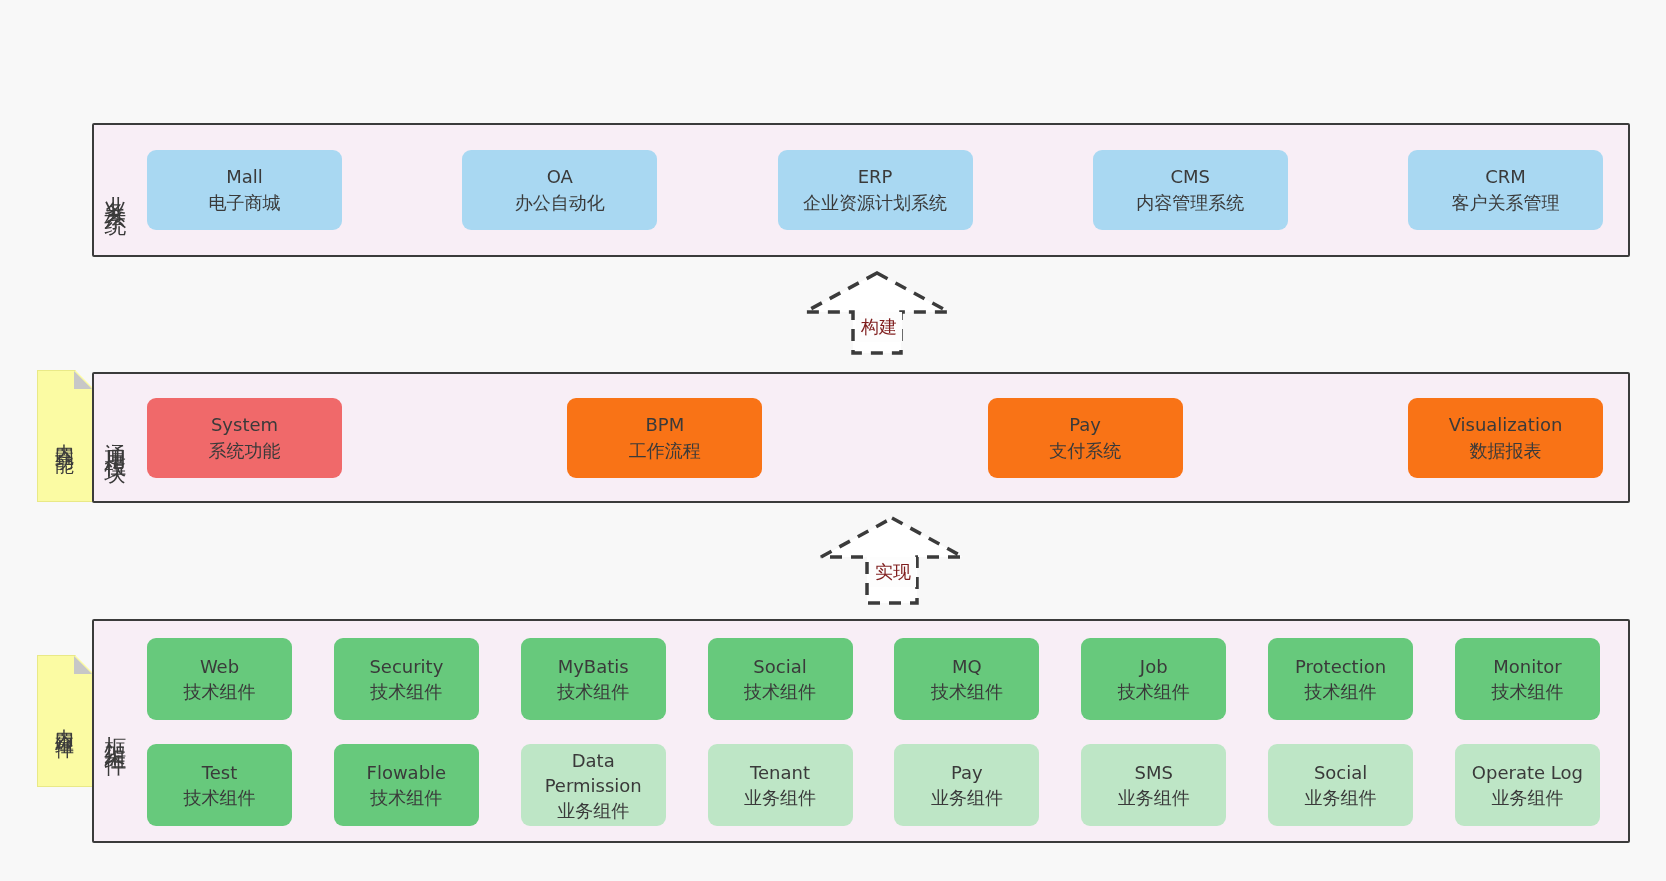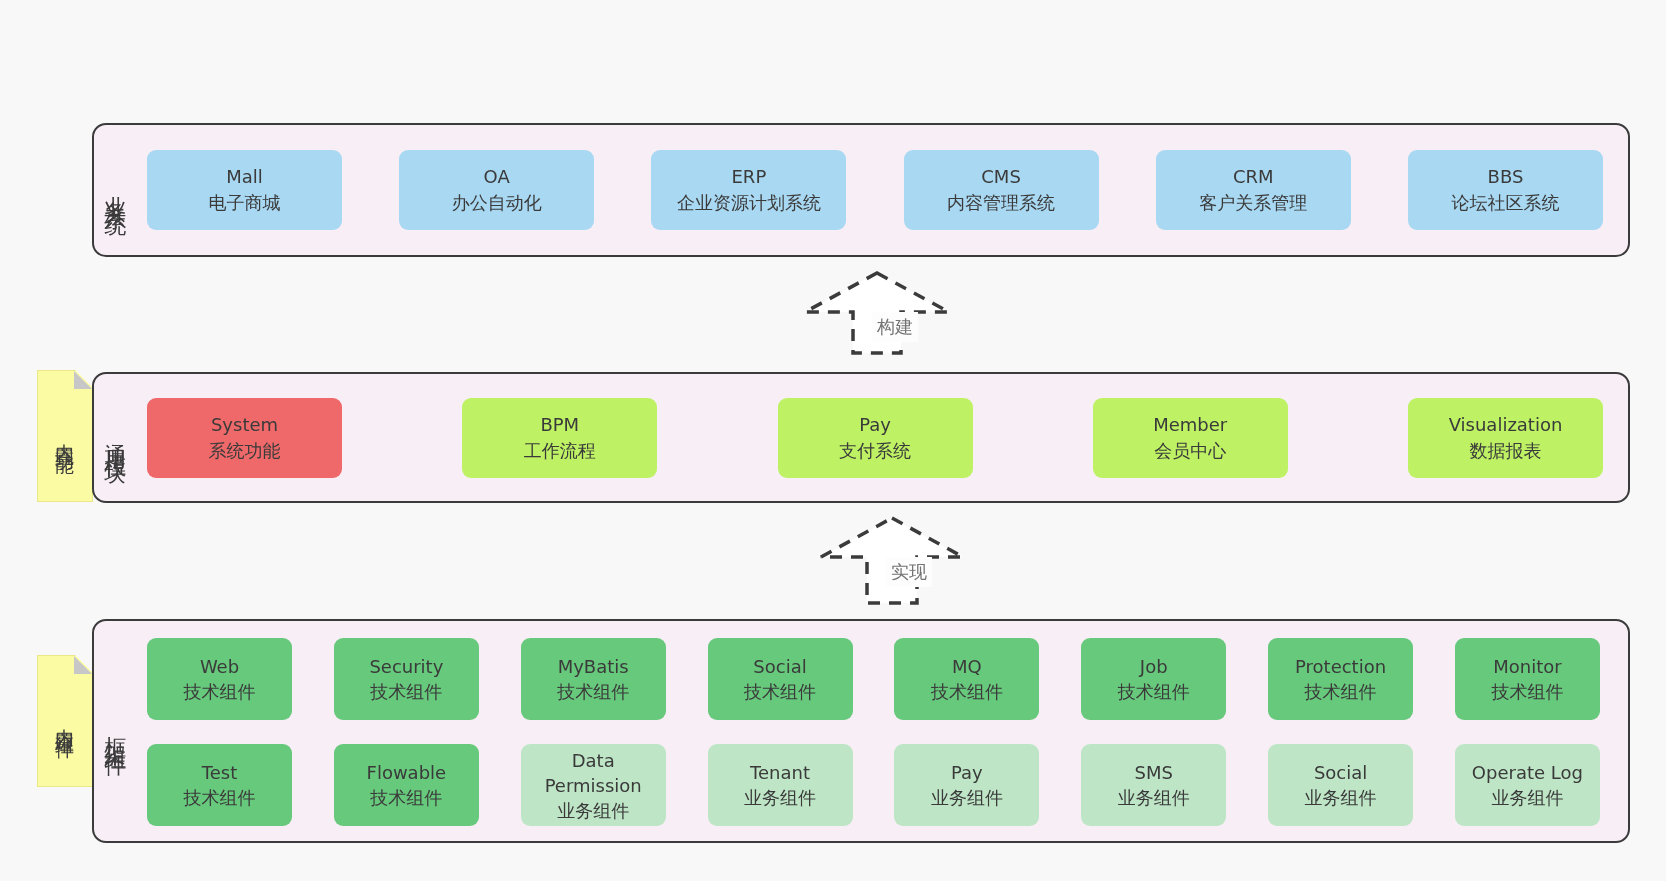--- a/index.html
+++ b/index.html
@@ -1,21 +1,21 @@
 <!DOCTYPE html>
 <html><head>
 <meta charset="utf-8">
 <title>diagram</title>
 <style>
   html,body { margin:0; padding:0; background:#f8f8f8; font-family:"DejaVu Sans","Liberation Sans",sans-serif; }
   .stage { position:relative; width:1666px; height:881px; background:#f8f8f8; overflow:hidden; color:#3a3a3a; }
 
   
   .container { position:absolute; left:92px; width:1538px; box-sizing:border-box;
-               background:#f8eef6; border:2px solid #3b3b3b; border-radius:14px; }
+               background:#f8eef6; border:2px solid #3b3b3b; border-radius:2px; }
   #layer-business   { top:123px; height:134px; }
   #layer-modules    { top:372px; height:131px; }
   #layer-components { top:619px; height:224px; }
 
   .vlabel { position:absolute; left:9px; top:50%; transform:translateY(-50%);
             writing-mode:vertical-rl; text-orientation:upright;
             font-size:22px; letter-spacing:6px; line-height:1.15; color:#3a3a3a; white-space:nowrap; }
 
   
   .row { position:absolute; left:53px; right:25px; display:flex; justify-content:space-between; }
@@ -24,21 +24,21 @@
   .box { border-radius:9px; display:flex; flex-direction:column; align-items:center;
          justify-content:center; text-align:center; font-size:18px; line-height:26px; color:#3a3a3a; }
   .row .box { width:195px; height:80px; }
 
   .grid { position:absolute; left:53px; right:28px; top:17px; display:flex; flex-direction:column; gap:24px; }
   .grow { display:flex; justify-content:space-between; }
   .grow .box { width:145px; height:82px; line-height:25px; padding:0 5px; box-sizing:border-box; }
 
   .blue  { background:#a9d8f2; }
   .red   { background:#f0696a; }
-  .pink  { background:#bef264; }
+  .pink  { background:#f97316; }
   .green { background:#67c97c; }
   .green-light { background:#bee6c6; }
   .t, .s { display:block; }
 
   
   .sticky { position:absolute; left:37px; width:56px; height:132px; background:#fbfba3;
             border:1px solid #e9e987; box-sizing:border-box;
             clip-path:polygon(0 0, calc(100% - 18px) 0, 100% 18px, 100% 100%, 0 100%); }
   #sticky-features   { top:370px; }
   #sticky-components { top:655px; }
@@ -46,21 +46,21 @@
   .sticky-text { position:absolute; left:50%; top:50%; transform:translate(-50%,-50%);
                  writing-mode:vertical-rl; text-orientation:upright;
                  font-size:19px; letter-spacing:4px; line-height:1; color:#3a3a3a; white-space:nowrap; }
 
   
   .arrow-svg { position:absolute; overflow:visible; }
   #arrow-build     { left:797px; top:270px; }
   #arrow-implement { left:812px; top:515px; }
   .arrow-path { fill:#ffffff; stroke:#3b3b3b; stroke-width:3.5; stroke-dasharray:12 9; stroke-linejoin:miter; }
   .arrow-label { position:absolute; transform:translateX(-50%); background:#fdfdfd;
-                 font-size:18px; padding:3px 5px; color:#737373; white-space:nowrap;margin-left:16px; }
+                 font-size:18px; padding:3px 5px; color:#7f1d1d; white-space:nowrap; }
   #label-build     { left:879px; top:312px; }
   #label-implement { left:893px; top:557px; }
 </style>
 </head>
 <body>
 
 <div class="stage">
 
   <div class="sticky" id="sticky-features">
     <svg class="fold" width="18" height="18" viewBox="0 0 18 18">
@@ -90,24 +90,20 @@
         <span class="t">ERP</span>
         <span class="s">企业资源计划系统</span>
       </div>
       <div class="box blue">
         <span class="t">CMS</span>
         <span class="s">内容管理系统</span>
       </div>
       <div class="box blue">
         <span class="t">CRM</span>
         <span class="s">客户关系管理</span>
-      </div>
-      <div class="box blue">
-        <span class="t">BBS</span>
-        <span class="s">论坛社区系统</span>
       </div>
     </div>
   </div>
 
   <svg class="arrow-svg" id="arrow-build" width="160" height="92" viewBox="0 0 160 92">
     <path class="arrow-path" d="M80,3 L152,42 L104,42 L104,83 L56,83 L56,42 L8,42 Z"></path>
   </svg>
   <div class="arrow-label" id="label-build">构建</div>
 
   <div class="container" id="layer-modules">
@@ -119,24 +115,20 @@
       </div>
       <div class="box pink">
         <span class="t">BPM</span>
         <span class="s">工作流程</span>
       </div>
       <div class="box pink">
         <span class="t">Pay</span>
         <span class="s">支付系统</span>
       </div>
       <div class="box pink">
-        <span class="t">Member</span>
-        <span class="s">会员中心</span>
-      </div>
-      <div class="box pink">
         <span class="t">Visualization</span>
         <span class="s">数据报表</span>
       </div>
     </div>
   </div>
 
   <svg class="arrow-svg" id="arrow-implement" width="160" height="92" viewBox="0 0 160 92">
     <path class="arrow-path" d="M80,3 L151,42 L105,42 L105,88 L55,88 L55,42 L9,42 Z"></path>
   </svg>
   <div class="arrow-label" id="label-implement">实现</div>

